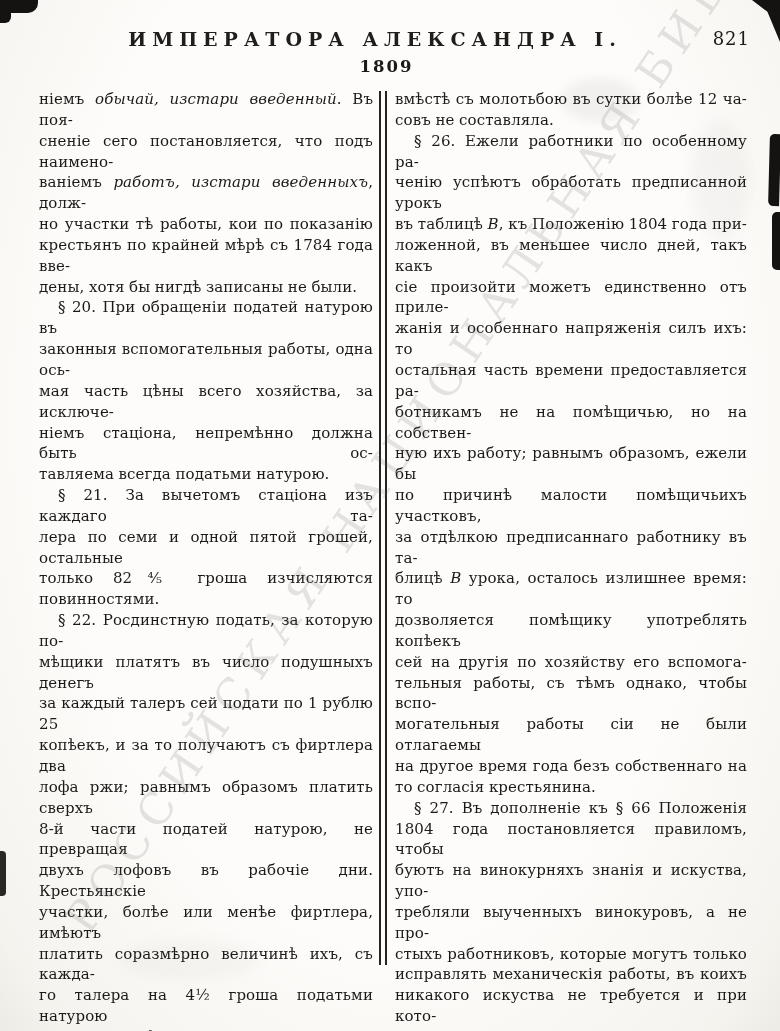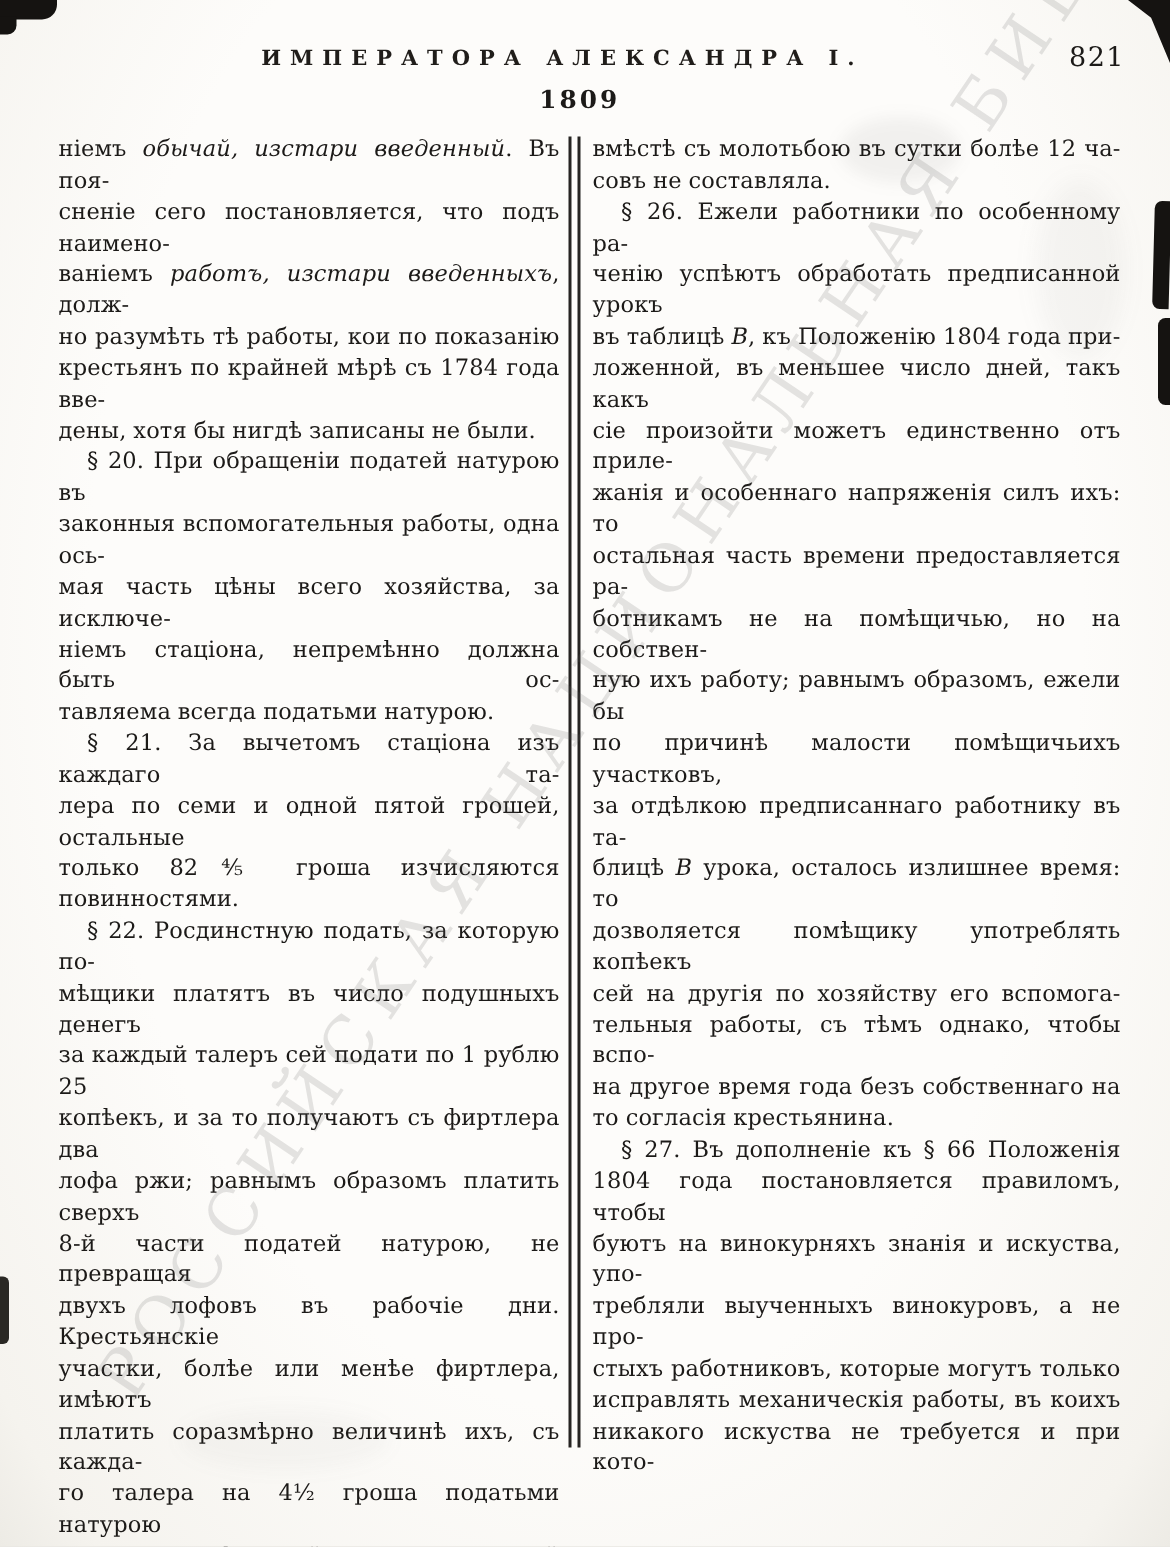--- a/index.html
+++ b/index.html
@@ -5,21 +5,21 @@
   html,body{margin:0;padding:0;background:#e9e7e2;}
   .page{
     position:relative;width:780px;height:1031px;overflow:hidden;
     background:
       radial-gradient(ellipse at 50% 40%, #fdfcfa 60%, #f5f3ee 92%, #edebe5 100%);
     font-family:"DejaVu Serif","Liberation Serif",serif;
     color:#1c1a18;
   }
   .header-row{position:absolute;top:28px;left:0;right:30px;text-align:center;}
   .header-title{
-    font-size:14px;font-weight:bold;letter-spacing:6px;color:#201d1a;
+    font-size:19px;font-weight:bold;letter-spacing:6px;color:#201d1a;
   }
   .page-number{position:absolute;top:28px;right:30px;font-size:18px;letter-spacing:1px;}
   .year-row{position:absolute;top:57px;left:0;right:30px;text-align:center;padding-left:23px;}
   .year{font-size:16.5px;font-weight:bold;letter-spacing:2px;}
   .columns{position:absolute;top:89px;left:39px;right:33px;display:flex;z-index:2;}
   .col{font-size:15px;line-height:20.85px;}
   .col-left{width:334px;}
   .col-spacer{width:22px;}
   .col-right{width:352px;}
   .para{margin:0;}
@@ -72,21 +72,21 @@
   </div>
 
   <div class="divider"></div>
 
   <div class="columns">
     <div class="col col-left">
         <div class="para">
           <div class="line"><span>ніемъ </span><i>обычай, изстари введенный</i><span>. Въ поя-</span></div>
           <div class="line"><span>сненіе сего постановляется, что подъ наимено-</span></div>
           <div class="line"><span>ваніемъ </span><i>работъ, изстари введенныхъ</i><span>, долж-</span></div>
-          <div class="line"><span>но разумѣть тѣ работы, кои по показанію</span></div>
+          <div class="line"><span>но участки тѣ работы, кои по показанію</span></div>
           <div class="line"><span>крестьянъ по крайней мѣрѣ съ 1784 года вве-</span></div>
           <div class="line last"><span>дены, хотя бы нигдѣ записаны не были.</span></div>
         </div>
         <div class="para">
           <div class="line first"><span>§ 20. При обращеніи податей натурою въ</span></div>
           <div class="line"><span>законныя вспомогательныя работы, одна ось-</span></div>
           <div class="line"><span>мая часть цѣны всего хозяйства, за исключе-</span></div>
           <div class="line"><span>ніемъ стаціона, непремѣнно должна быть ос-</span></div>
           <div class="line last"><span>тавляема всегда податьми натурою.</span></div>
         </div>
@@ -124,20 +124,21 @@
           <div class="line"><span>жанія и особеннаго напряженія силъ ихъ: то</span></div>
           <div class="line"><span>остальная часть времени предоставляется ра-</span></div>
           <div class="line"><span>ботникамъ не на помѣщичью, но на собствен-</span></div>
           <div class="line"><span>ную ихъ работу; равнымъ образомъ, ежели бы</span></div>
           <div class="line"><span>по причинѣ малости помѣщичьихъ участковъ,</span></div>
           <div class="line"><span>за отдѣлкою предписаннаго работнику въ та-</span></div>
           <div class="line"><span>блицѣ </span><i>B</i><span> урока, осталось излишнее время: то</span></div>
           <div class="line"><span>дозволяется помѣщику употреблять копѣекъ</span></div>
           <div class="line"><span>сей на другія по хозяйству его вспомога-</span></div>
           <div class="line"><span>тельныя работы, съ тѣмъ однако, чтобы вспо-</span></div>
+          <div class="line"><span>могательныя работы сіи не были отлагаемы</span></div>
           <div class="line"><span>на другое время года безъ собственнаго на</span></div>
           <div class="line last"><span>то согласія крестьянина.</span></div>
         </div>
         <div class="para">
           <div class="line first"><span>§ 27. Въ дополненіе къ § 66 Положенія</span></div>
           <div class="line"><span>1804 года постановляется правиломъ, чтобы</span></div>
           <div class="line"><span>буютъ на винокурняхъ знанія и искуства, упо-</span></div>
           <div class="line"><span>требляли выученныхъ винокуровъ, а не про-</span></div>
           <div class="line"><span>стыхъ работниковъ, которые могутъ только</span></div>
           <div class="line"><span>исправлять механическія работы, въ коихъ</span></div>

